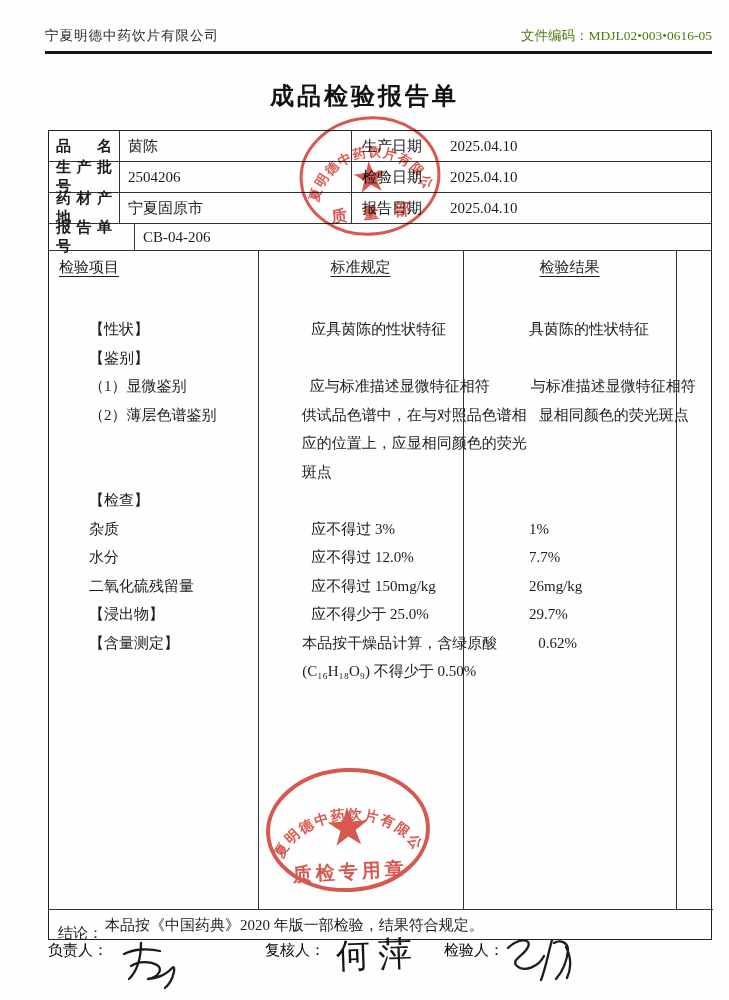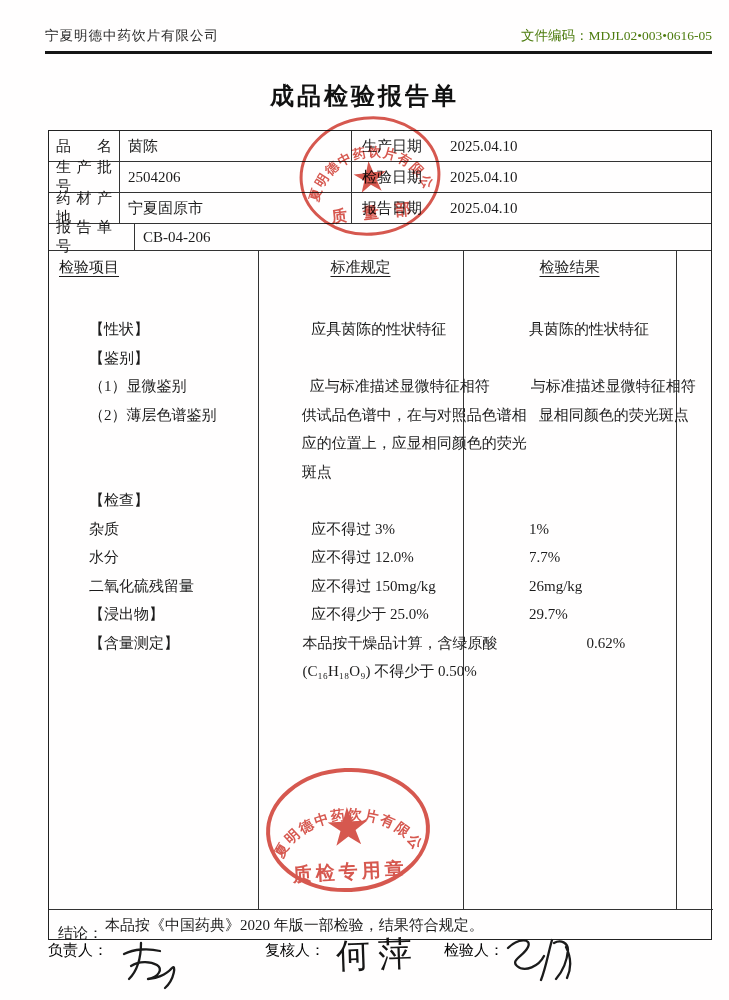--- a/index.html
+++ b/index.html
@@ -12,21 +12,21 @@
   .title{position:absolute;left:0;top:80px;width:729px;text-align:center;
          font-size:24px;font-weight:700;letter-spacing:3px;color:#111;}
   
   .report-table{position:absolute;left:48px;top:130px;width:664px;height:810px;
                 border:1.5px solid #222;box-sizing:border-box;background:transparent;}
   .irow{position:relative;display:flex;border-bottom:1px solid #333;box-sizing:border-box;align-items:center;}
   .irow.r1,.irow.r2,.irow.r3{height:31px;}
   .irow.r4{height:27px;gap:16px;}
   .icell{box-sizing:border-box;height:100%;display:flex;align-items:center;font-size:15px;}
   .lblcell{width:70px;padding:0 6px 0 7px;}
-  .lbl{display:inline-block;width:56px;text-align:justify;text-align-last:justify;}
+  .lbl{display:inline-block;width:56px;text-align:justify;text-align-last:justify;font-weight:bold;}
   .valcell{width:232px;border-left:1px solid #333;padding-left:8px;}
   .valcell.wide{width:594px;}
   .datecell{flex:1;border-left:1px solid #333;padding-left:10px;}
   .datelbl{display:inline-block;width:88px;}
   .dateval{display:inline-block;}
   
   .main-body{position:absolute;left:0;top:120px;width:664px;height:658px;}
   .vd{position:absolute;top:0;width:1px;height:658px;background:#333;}
   .vd1{left:209px;} .vd2{left:414px;} .vd3{left:627px;}
   .mheaders{position:absolute;left:0;top:7px;width:664px;height:22px;font-size:15px;}
@@ -205,21 +205,21 @@
             <div class="mcell c1">
               <div class="tline">【浸出物】</div>
             </div>
             <div class="mcell c2">
               <div class="tline">应不得少于 25.0%</div>
             </div>
             <div class="mcell c3">
               <div class="tline">29.7%</div>
             </div>
           </div>
-          <div class="mrow" style="height: 57px; gap: 48px;">
+          <div class="mrow" style="height: 57px;">
             <div class="mcell c1">
               <div class="tline">【含量测定】</div>
             </div>
             <div class="mcell c2">
               <div class="tline">本品按干燥品计算，含绿原酸</div>
               <div class="tline">(C₁₆H₁₈O₉) 不得少于 0.50%</div>
             </div>
             <div class="mcell c3">
               <div class="tline">0.62%</div>
             </div>

